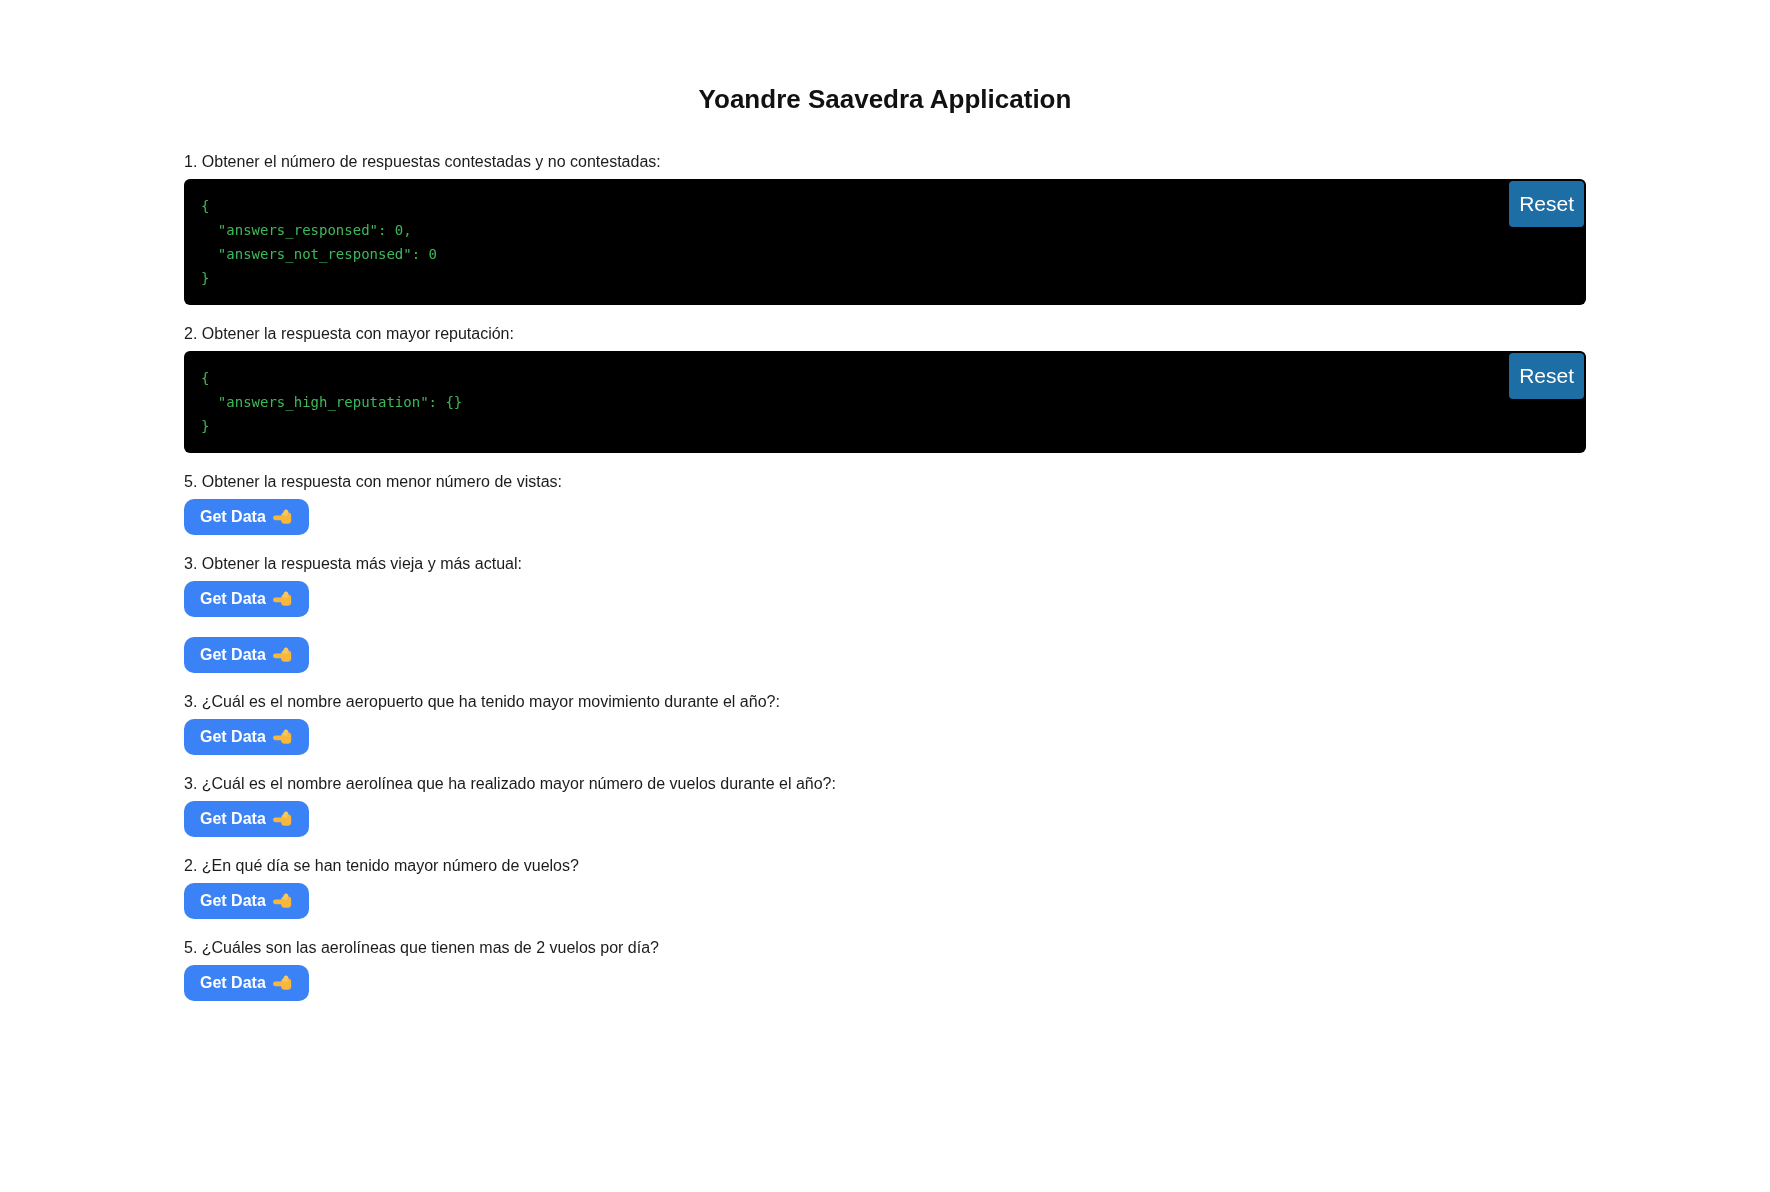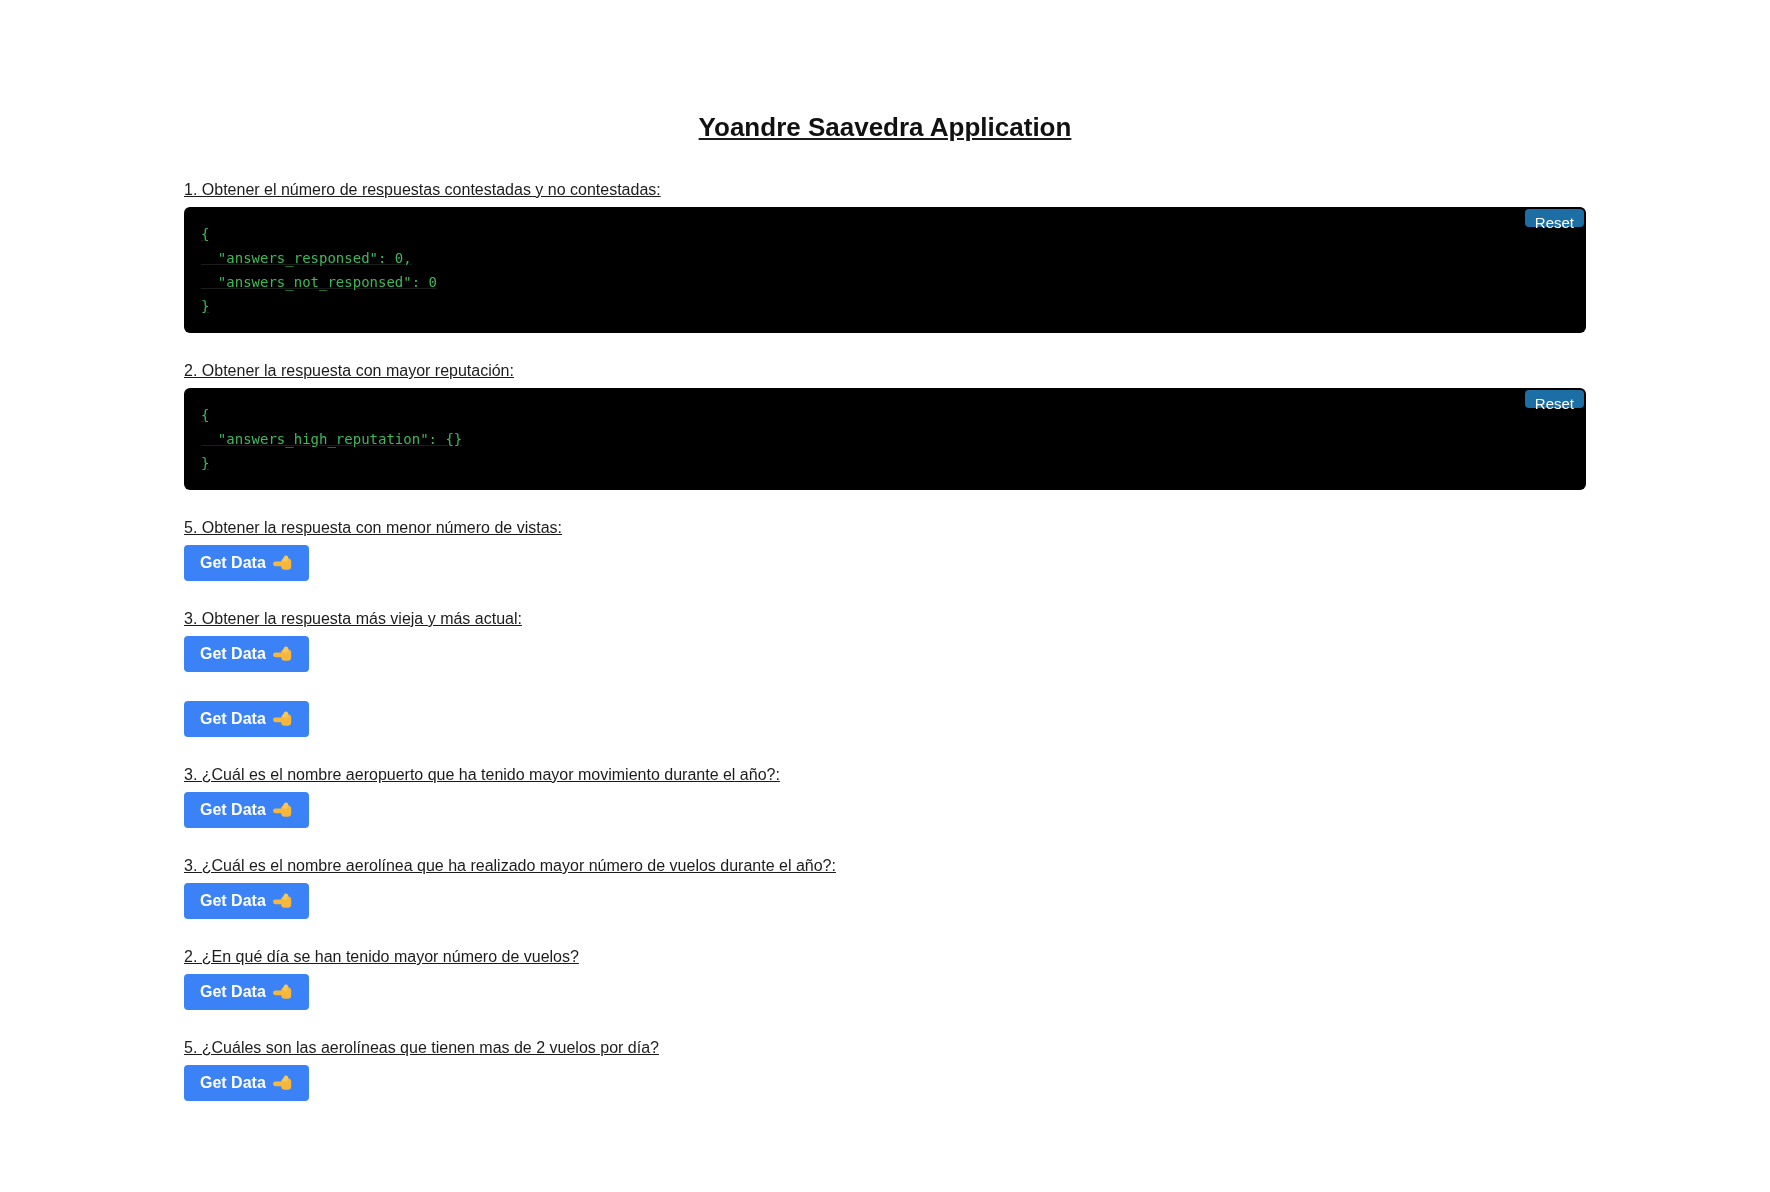--- a/index.html
+++ b/index.html
@@ -8,31 +8,30 @@
     width: 1770px;
     height: 1192px;
     background: var(--page-bg, #ffffff);
     overflow: hidden;
     font-family: "Liberation Sans", "DejaVu Sans", sans-serif;
     color: var(--label-color, #1c1c1c);
   }
   .container {
     width: 1402px;
     margin: 0 auto;
-    padding-top: 112px;
-    text-decoration: underline;
+    padding-top: 84px;
   }
   .page-title {
     font-size: 26px;
     font-weight: 700;
     text-align: center;
     margin: 0 0 38px 0;
     color: #111111;
   }
-  .section { margin-bottom: 29px; }
+  .section { margin-bottom: 20px; }
   .q-label {
     font-size: 16px;
     line-height: 18px;
     margin: 0 0 8px 0;
     color: var(--label-color, #1c1c1c);
   }
   .code-block {
     position: relative;
     background: var(--code-bg, #000000);
     border-radius: 6px;
@@ -49,34 +48,34 @@
   }
   .reset-btn {
     position: absolute;
     top: 2px;
     right: 2px;
     background: var(--reset-bg, #1c6ea4);
     color: #ffffff;
     border: none;
     border-radius: 4px;
     font-family: inherit;
-    font-size: 15px;
+    font-size: 21px;
     font-weight: 500;
     padding: 5px 10px;
-    height: 18px;
+    height: 46px;
     cursor: pointer;
   }
   .get-btn {
     display: inline-flex;
     align-items: center;
     gap: 7px;
     background: var(--get-data-bg, #3b82f6);
     color: #ffffff;
     border: none;
-    border-radius: 4px;
+    border-radius: 10px;
     font-family: inherit;
     font-size: 16px;
     font-weight: 700;
     padding: 0 16px;
     height: 36px;
     cursor: pointer;
   }
   .get-btn svg { display: block; }
 </style>
 </head>

